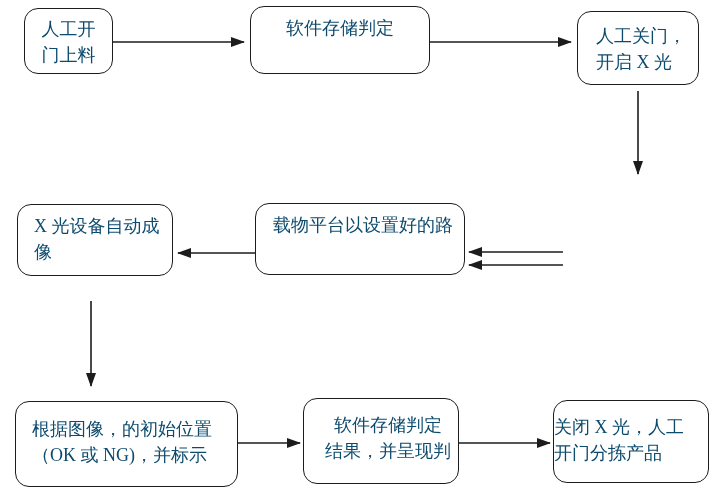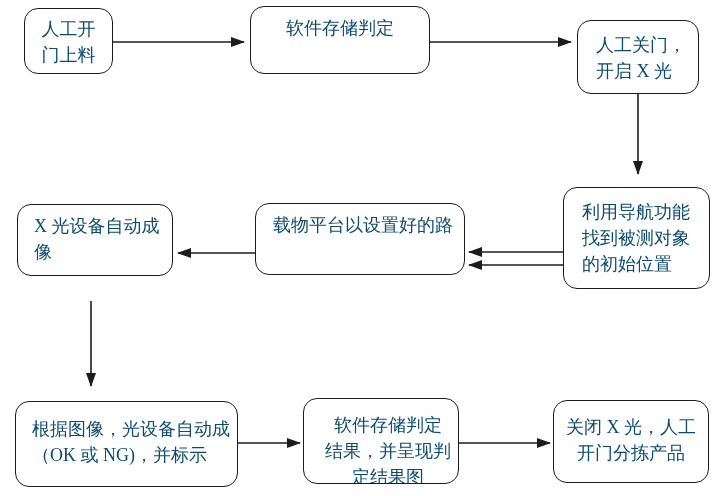--- a/index.html
+++ b/index.html
@@ -26,27 +26,27 @@
     font-size: 18px;
     line-height: 26px;
     overflow: hidden;
     white-space: nowrap;
   }
   .node .line { display: block; }
 
   
   #node-1 { left: 24px;  top: 8px;   width: 89px;  height: 66px; text-align: center; padding-top: 7px; }
   #node-2 { left: 250px; top: 6px;   width: 180px; height: 68px; text-align: center; padding-top: 8px; }
-  #node-3 { left: 577px; top: 20px;   width: 122px; height: 74px; padding: 11px 0 0 18px; }
+  #node-3 { left: 577px; top: 11px;   width: 122px; height: 74px; padding: 11px 0 0 18px; }
   #node-4 { left: 563px; top: 187px; width: 147px; height: 102px; padding: 11px 0 0 18px; }
   #node-5 { left: 255px; top: 203px; width: 210px; height: 72px; padding: 8px 0 0 17px; }
   #node-6 { left: 17px;  top: 204px; width: 156px; height: 72px; padding: 8px 8px 0 16px; }
   #node-7 { left: 15px;  top: 401px; width: 223px; height: 86px; padding: 14px 0 0 16px; }
   #node-8 { left: 303px; top: 398px; width: 156px; height: 86px; padding: 13px 0 0 14px; text-align: center; }
-  #node-9 { left: 553px; top: 400px; width: 156px; height: 83px; text-align: center; padding-top: 13px; }
+  #node-9 { left: 553px; top: 400px; width: 156px; height: 83px; padding-top: 13px; }
 
   svg line { stroke: #1c1c1c; stroke-width: 1.6; }
 </style>
 </head>
 <body>
 
 <div id="canvas">
 
   <svg id="arrow-layer" viewBox="0 0 720 496" xmlns="http://www.w3.org/2000/svg">
     <defs>
@@ -72,44 +72,38 @@
 
   <div class="node" id="node-2">
     <span class="line">软件存储判定</span>
   </div>
 
   <div class="node" id="node-3">
     <span class="line">人工关门，</span>
     <span class="line">开启 X 光</span>
   </div>
 
-  <div class="node" id="node-4">
-    <span class="line">利用导航功能</span>
-    <span class="line">找到被测对象</span>
-    <span class="line">的初始位置</span>
-  </div>
 
   <div class="node" id="node-5">
     <span class="line">载物平台以设置好的路</span>
   </div>
 
   <div class="node" id="node-6">
     <span class="line">X 光设备自动成</span>
     <span class="line">像</span>
   </div>
 
   <div class="node" id="node-7">
-    <span class="line">根据图像，光设备自动成</span>
+    <span class="line">根据图像，的初始位置</span>
     <span class="line">（OK 或 NG)，并标示</span>
   </div>
 
   <div class="node" id="node-8">
     <span class="line">软件存储判定</span>
     <span class="line">结果，并呈现判</span>
-    <span class="line">定结果图</span>
   </div>
 
   <div class="node" id="node-9">
     <span class="line">关闭 X 光，人工</span>
     <span class="line">开门分拣产品</span>
   </div>
 
 </div>
 
 </body></html>

